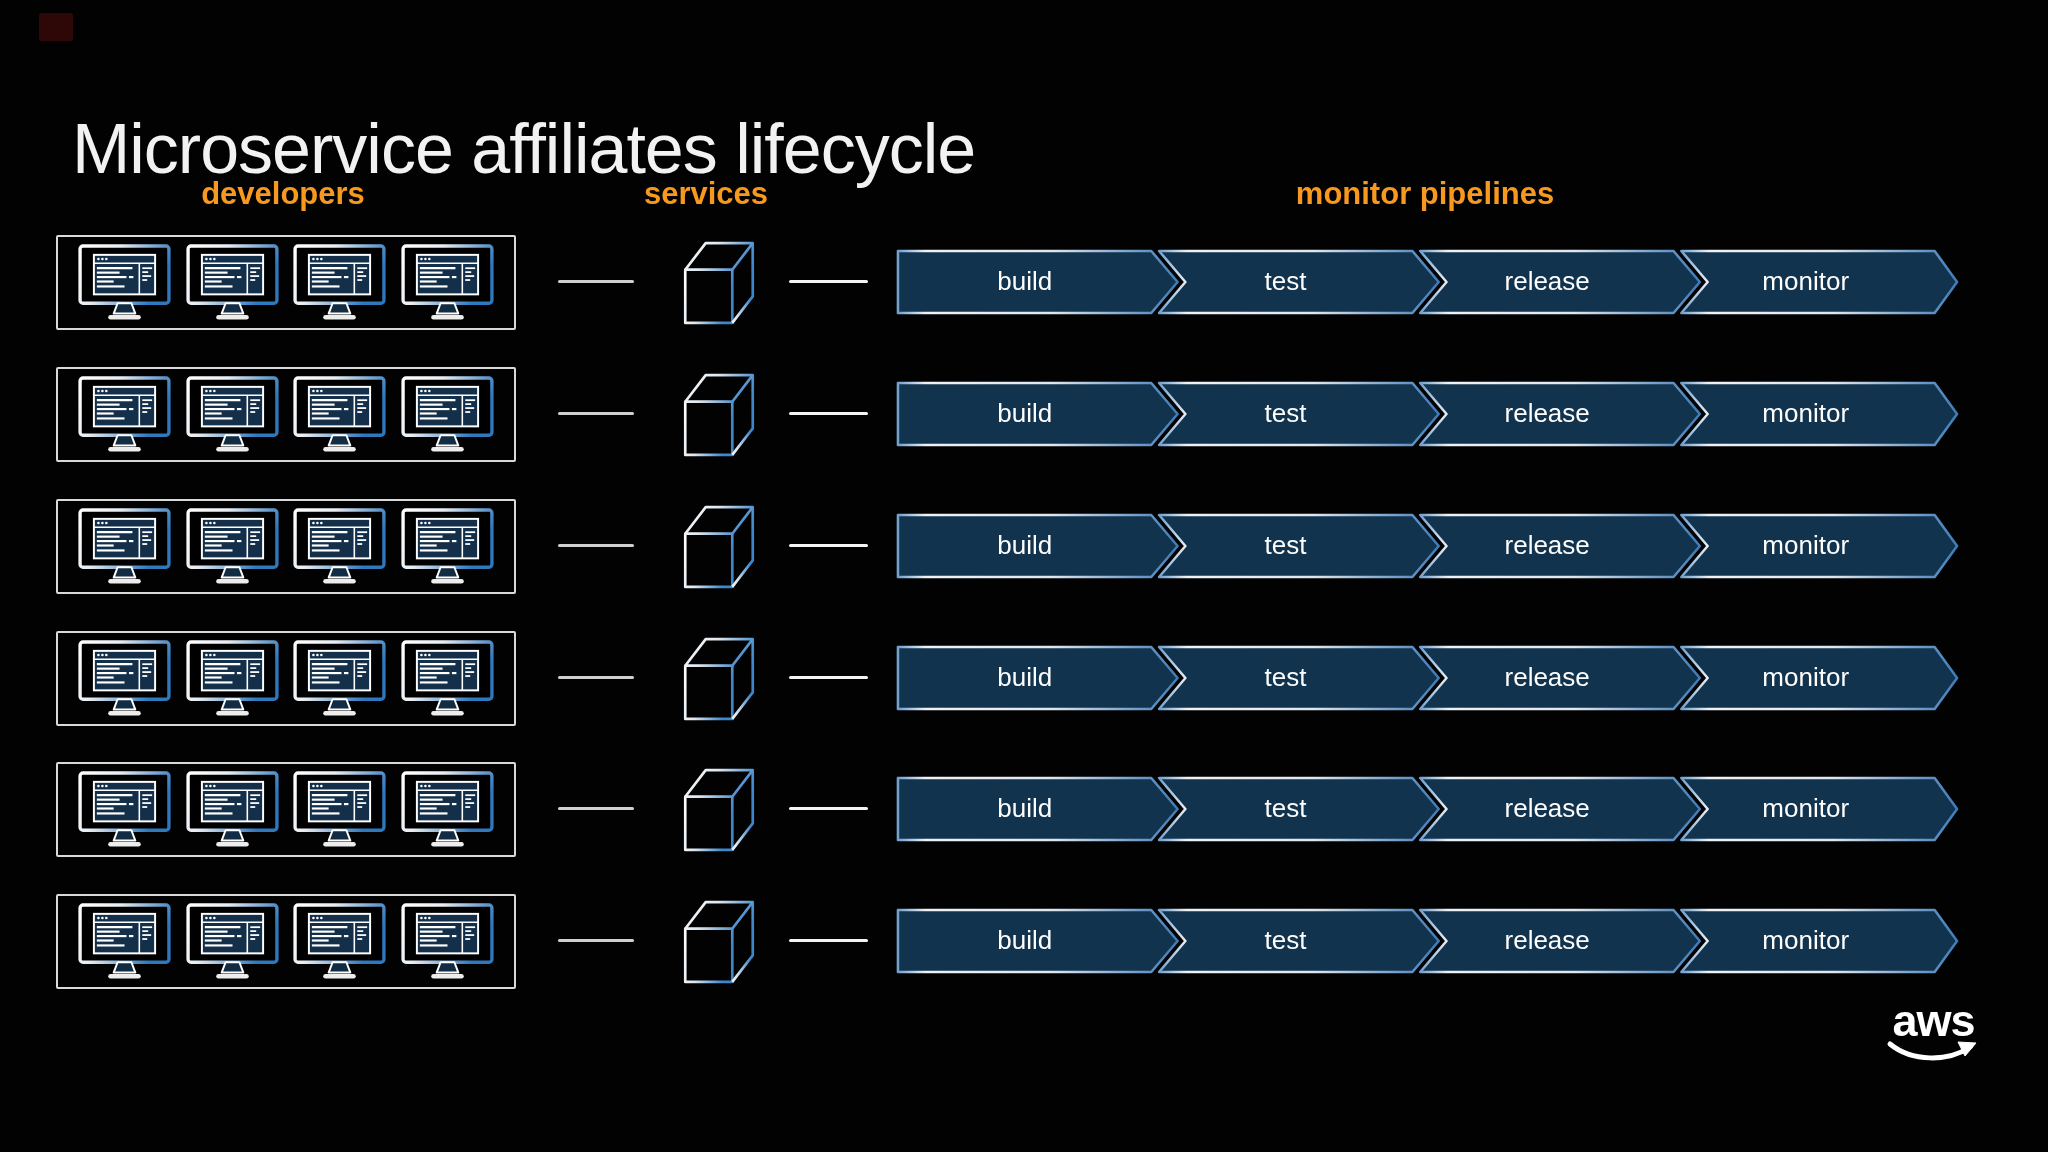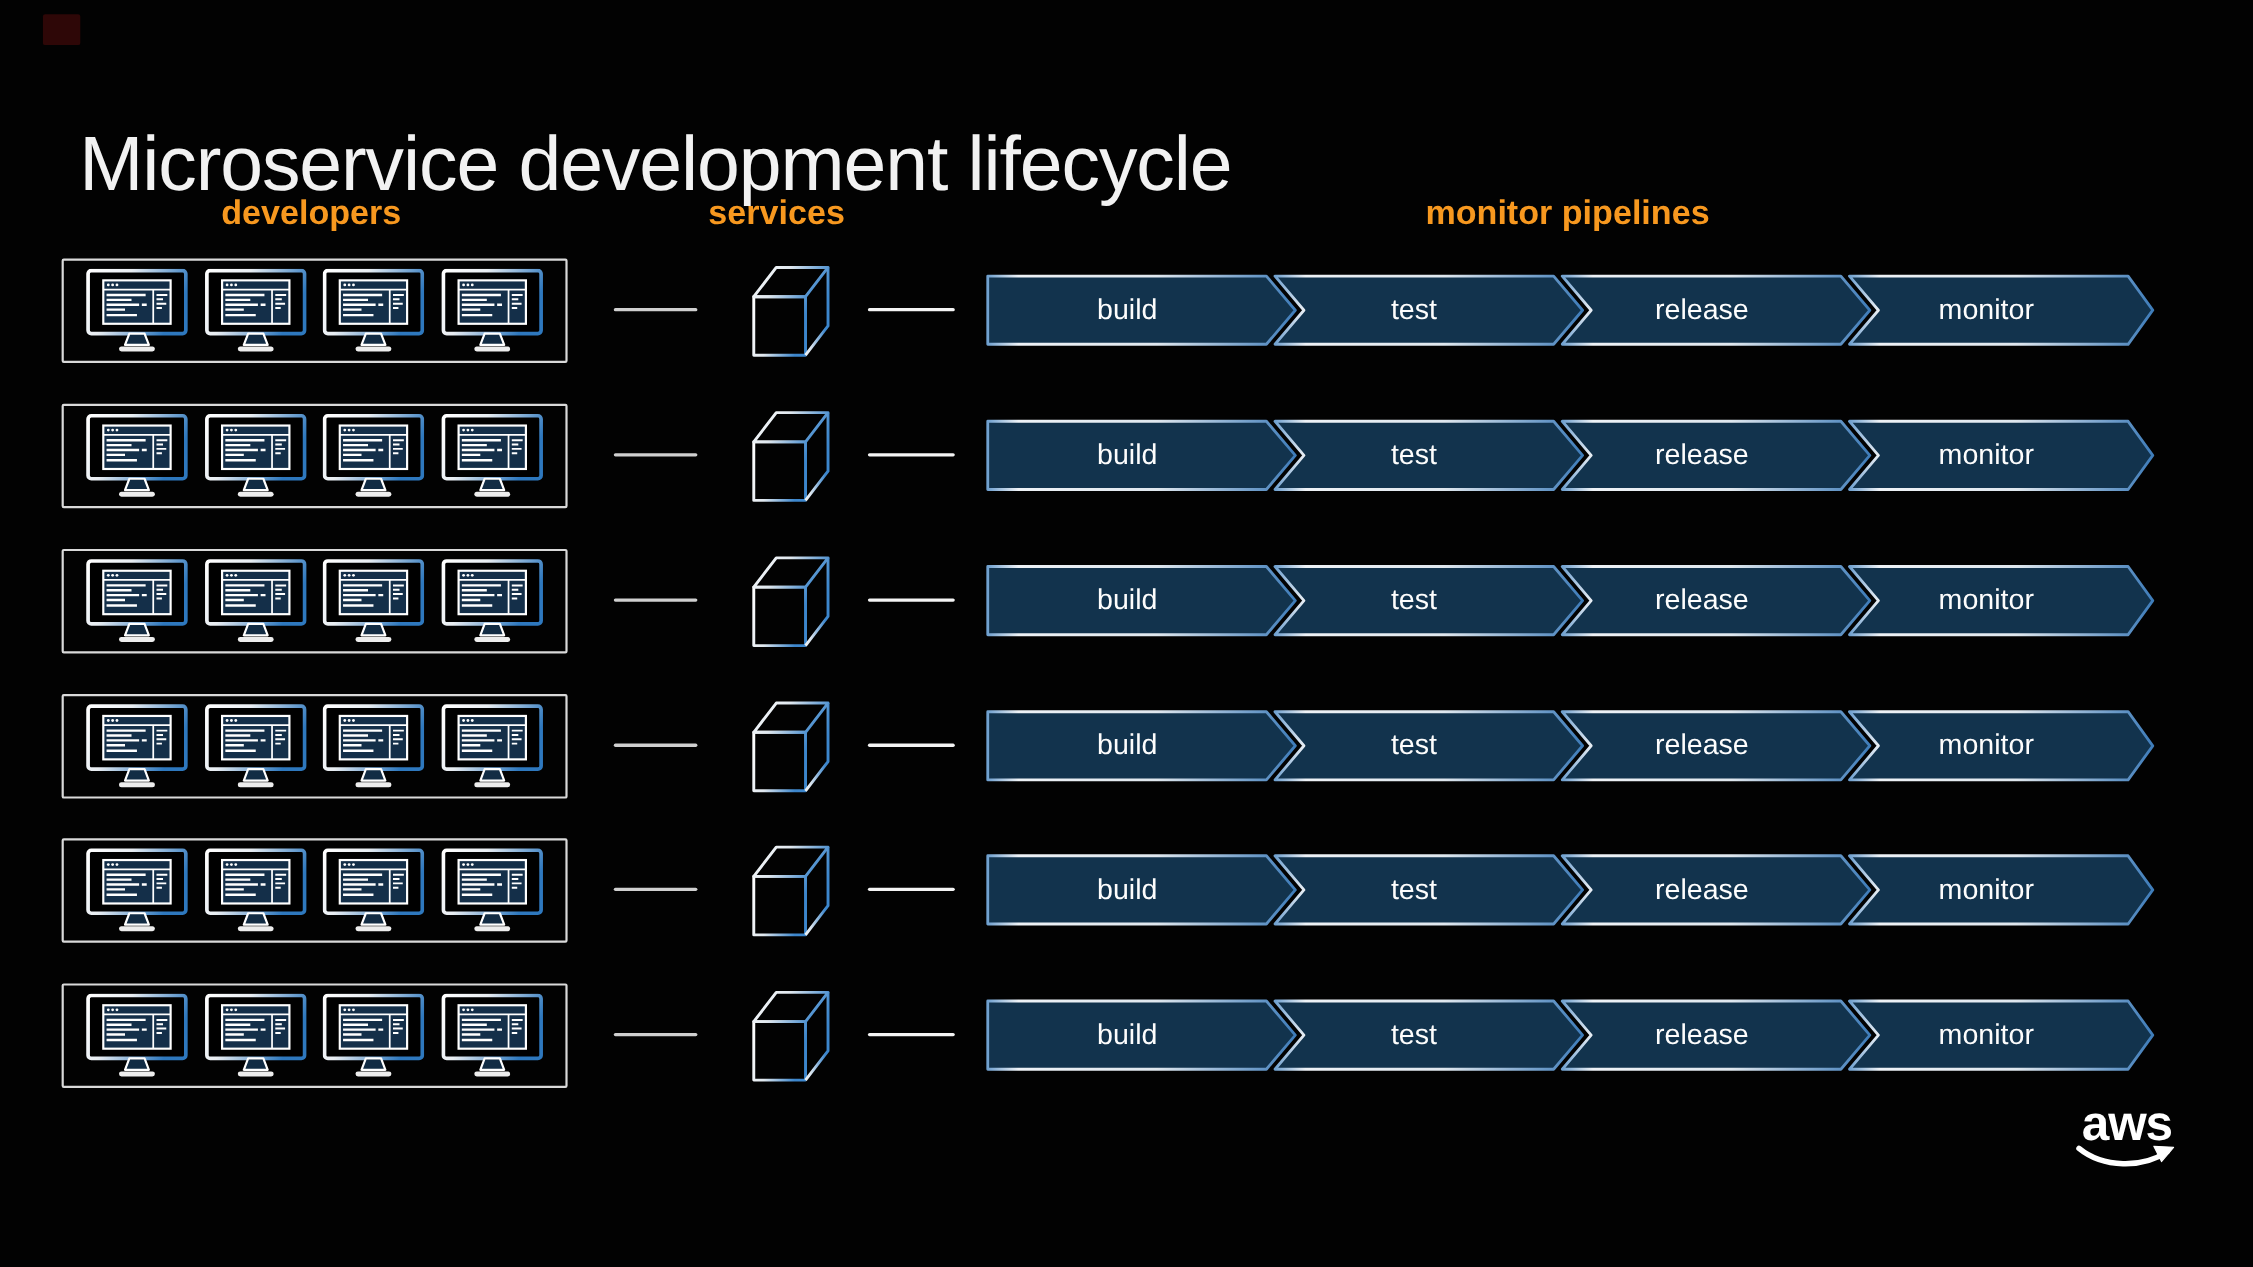--- a/index.html
+++ b/index.html
@@ -119,21 +119,21 @@
       <polygon points="4,32 50,32 50,84 4,84" fill="none" stroke="url(#gcube)" stroke-width="2.6" stroke-linejoin="round"></polygon>
       <polygon points="4,32 24,6 70,6 50,32" fill="none" stroke="url(#gcube)" stroke-width="2.6" stroke-linejoin="round"></polygon>
       <polyline points="70,6 70,58 50,84" fill="none" stroke="url(#gcube)" stroke-width="2.6" stroke-linejoin="round"></polyline>
     </symbol>
   </defs>
 </svg>
 
 <div class="slide" style="--accent: #F7981F; background: rgb(2, 2, 2);">
   <div class="rec-dot"></div>
 
-  <h1 class="title">Microservice development lifecycle</h1>
+  <h1 class="title">Microservice affiliates lifecycle</h1>
 
   <div class="col-header hdr-developers">developers</div>
   <div class="col-header hdr-services">services</div>
   <div class="col-header hdr-pipelines">monitor pipelines</div>
 
   <div id="rows-host">
   <div class="row" style="top: 235px;">
     <div class="dev-box">
       <svg class="mon">
             <use href="#sym-monitor"></use>

